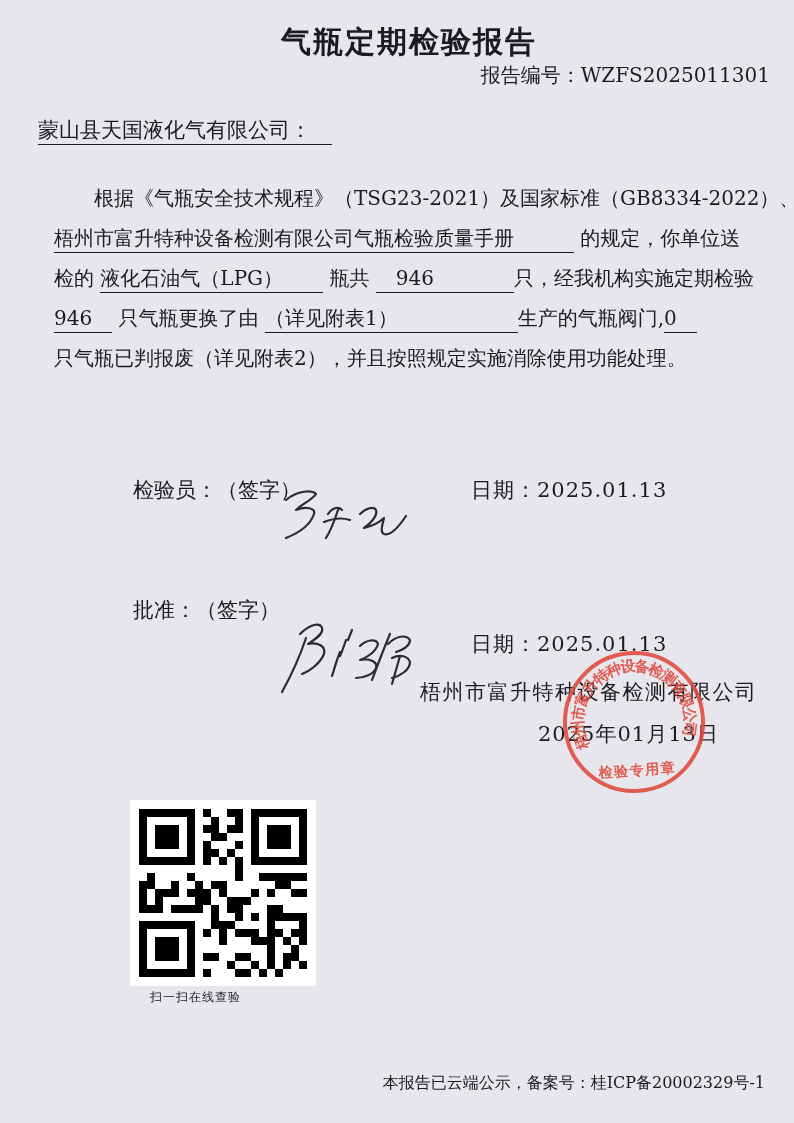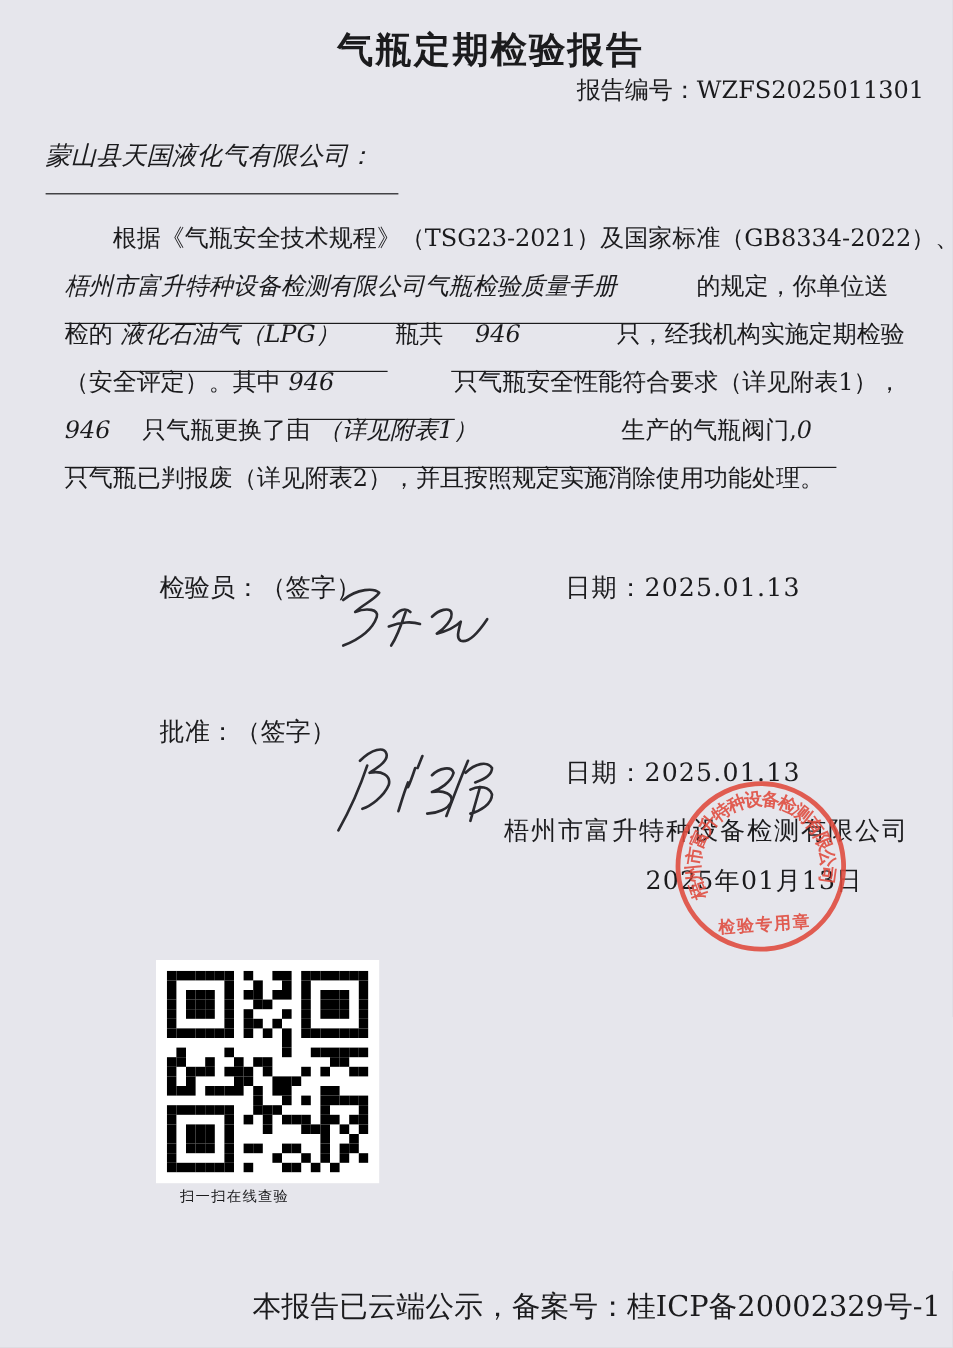--- a/index.html
+++ b/index.html
@@ -10,48 +10,47 @@
   }
   .abs{position:absolute;}
   .title{
     position:absolute;top:22px;left:12px;width:100%;text-align:center;
     font-size:30px;font-weight:bold;letter-spacing:2px;
   }
   .report-no{position:absolute;top:62px;right:24px;font-size:20px;}
   .addressee{position:absolute;top:116px;left:38px;font-size:21px;}
   .paragraph{position:absolute;top:178px;left:38px;right:26px;font-size:20px;line-height:40px;}
   .line{white-space:nowrap;margin-left:16px;}
-  .u{border-bottom:1px solid #1b1b1d;padding-bottom:19px;font-style:italic;}
+  .u{border-bottom:1px solid #1b1b1d;padding-bottom:2px;}
   .row-label{font-size:21px;}
   .date{font-size:21px;letter-spacing:1px;margin-left:19px;}
   .company{position:absolute;top:678px;left:420px;font-size:21px;letter-spacing:1.5px;}
   .issue-date{position:absolute;top:720px;left:538px;font-size:21px;letter-spacing:1px;}
   .sig path{fill:none;stroke:#2b2b30;stroke-width:2.2;stroke-linecap:round;stroke-linejoin:round;}
   .stamp{opacity:.88;}
   .qr-patch{position:absolute;left:130px;top:800px;width:186px;height:186px;background:#ffffff;}
   .qr-patch svg{position:absolute;left:9px;top:9px;}
   .qr-caption{position:absolute;top:989px;left:150px;font-size:12px;letter-spacing:1px;}
-  .footer{position:absolute;top:1073px;right:10px;font-size:24px;}
+  .footer{position:absolute;top:1073px;right:29px;font-size:16px;}
 </style>
 </head>
 <body>
 
 <div class="page">
 
   <div class="title">气瓶定期检验报告</div>
 
   <div class="report-no">报告编号：WZFS2025011301</div>
 
   <div class="addressee"><span class="u">蒙山县天国液化气有限公司：　</span></div>
 
   <div class="paragraph" id="paragraph">
       <div class="line"><span>　　根据《气瓶安全技术规程》（TSG23-2021）及国家标准（GB8334-2022）、</span></div>
       <div class="line"><span class="u">梧州市富升特种设备检测有限公司气瓶检验质量手册　　　</span><span> 的规定，你单位送</span></div>
       <div class="line"><span>检的 </span><span class="u">液化石油气（LPG）　　</span><span> 瓶共 </span><span class="u">　946　　　　</span><span>只，经我机构实施定期检验</span></div>
-      <div class="line"><span>（安全评定）。其中 </span><span class="u">946　　　　　</span><span>只气瓶安全性能符合要求（详见附表1），</span></div>
       <div class="line"><span class="u">946　</span><span> 只气瓶更换了由 </span><span class="u">（详见附表1）　　　　　　</span><span>生产的气瓶阀门,</span><span class="u">0　</span></div>
       <div class="line"><span>只气瓶已判报废（详见附表2），并且按照规定实施消除使用功能处理。</span></div>
     </div>
 
   <div class="abs row-label" style="top:476px;left:133px;">检验员：（签字）</div>
   <svg class="abs sig" style="top:484px;left:272px;" width="145" height="62" viewBox="0 0 145 62">
     <path d="M14,16 C26,6 40,6 44,10 C40,16 30,20 24,26 C34,22 44,24 42,30 C38,42 24,50 14,54"></path>
     <path d="M56,30 C60,24 66,22 70,26 M52,38 C62,34 72,34 78,36 M66,26 C62,38 58,48 54,54"></path>
     <path d="M88,30 C94,24 102,22 104,26 C106,32 98,40 92,44 C100,42 108,38 112,34 C110,42 108,48 112,50 C118,52 126,44 134,32"></path>
   </svg>

